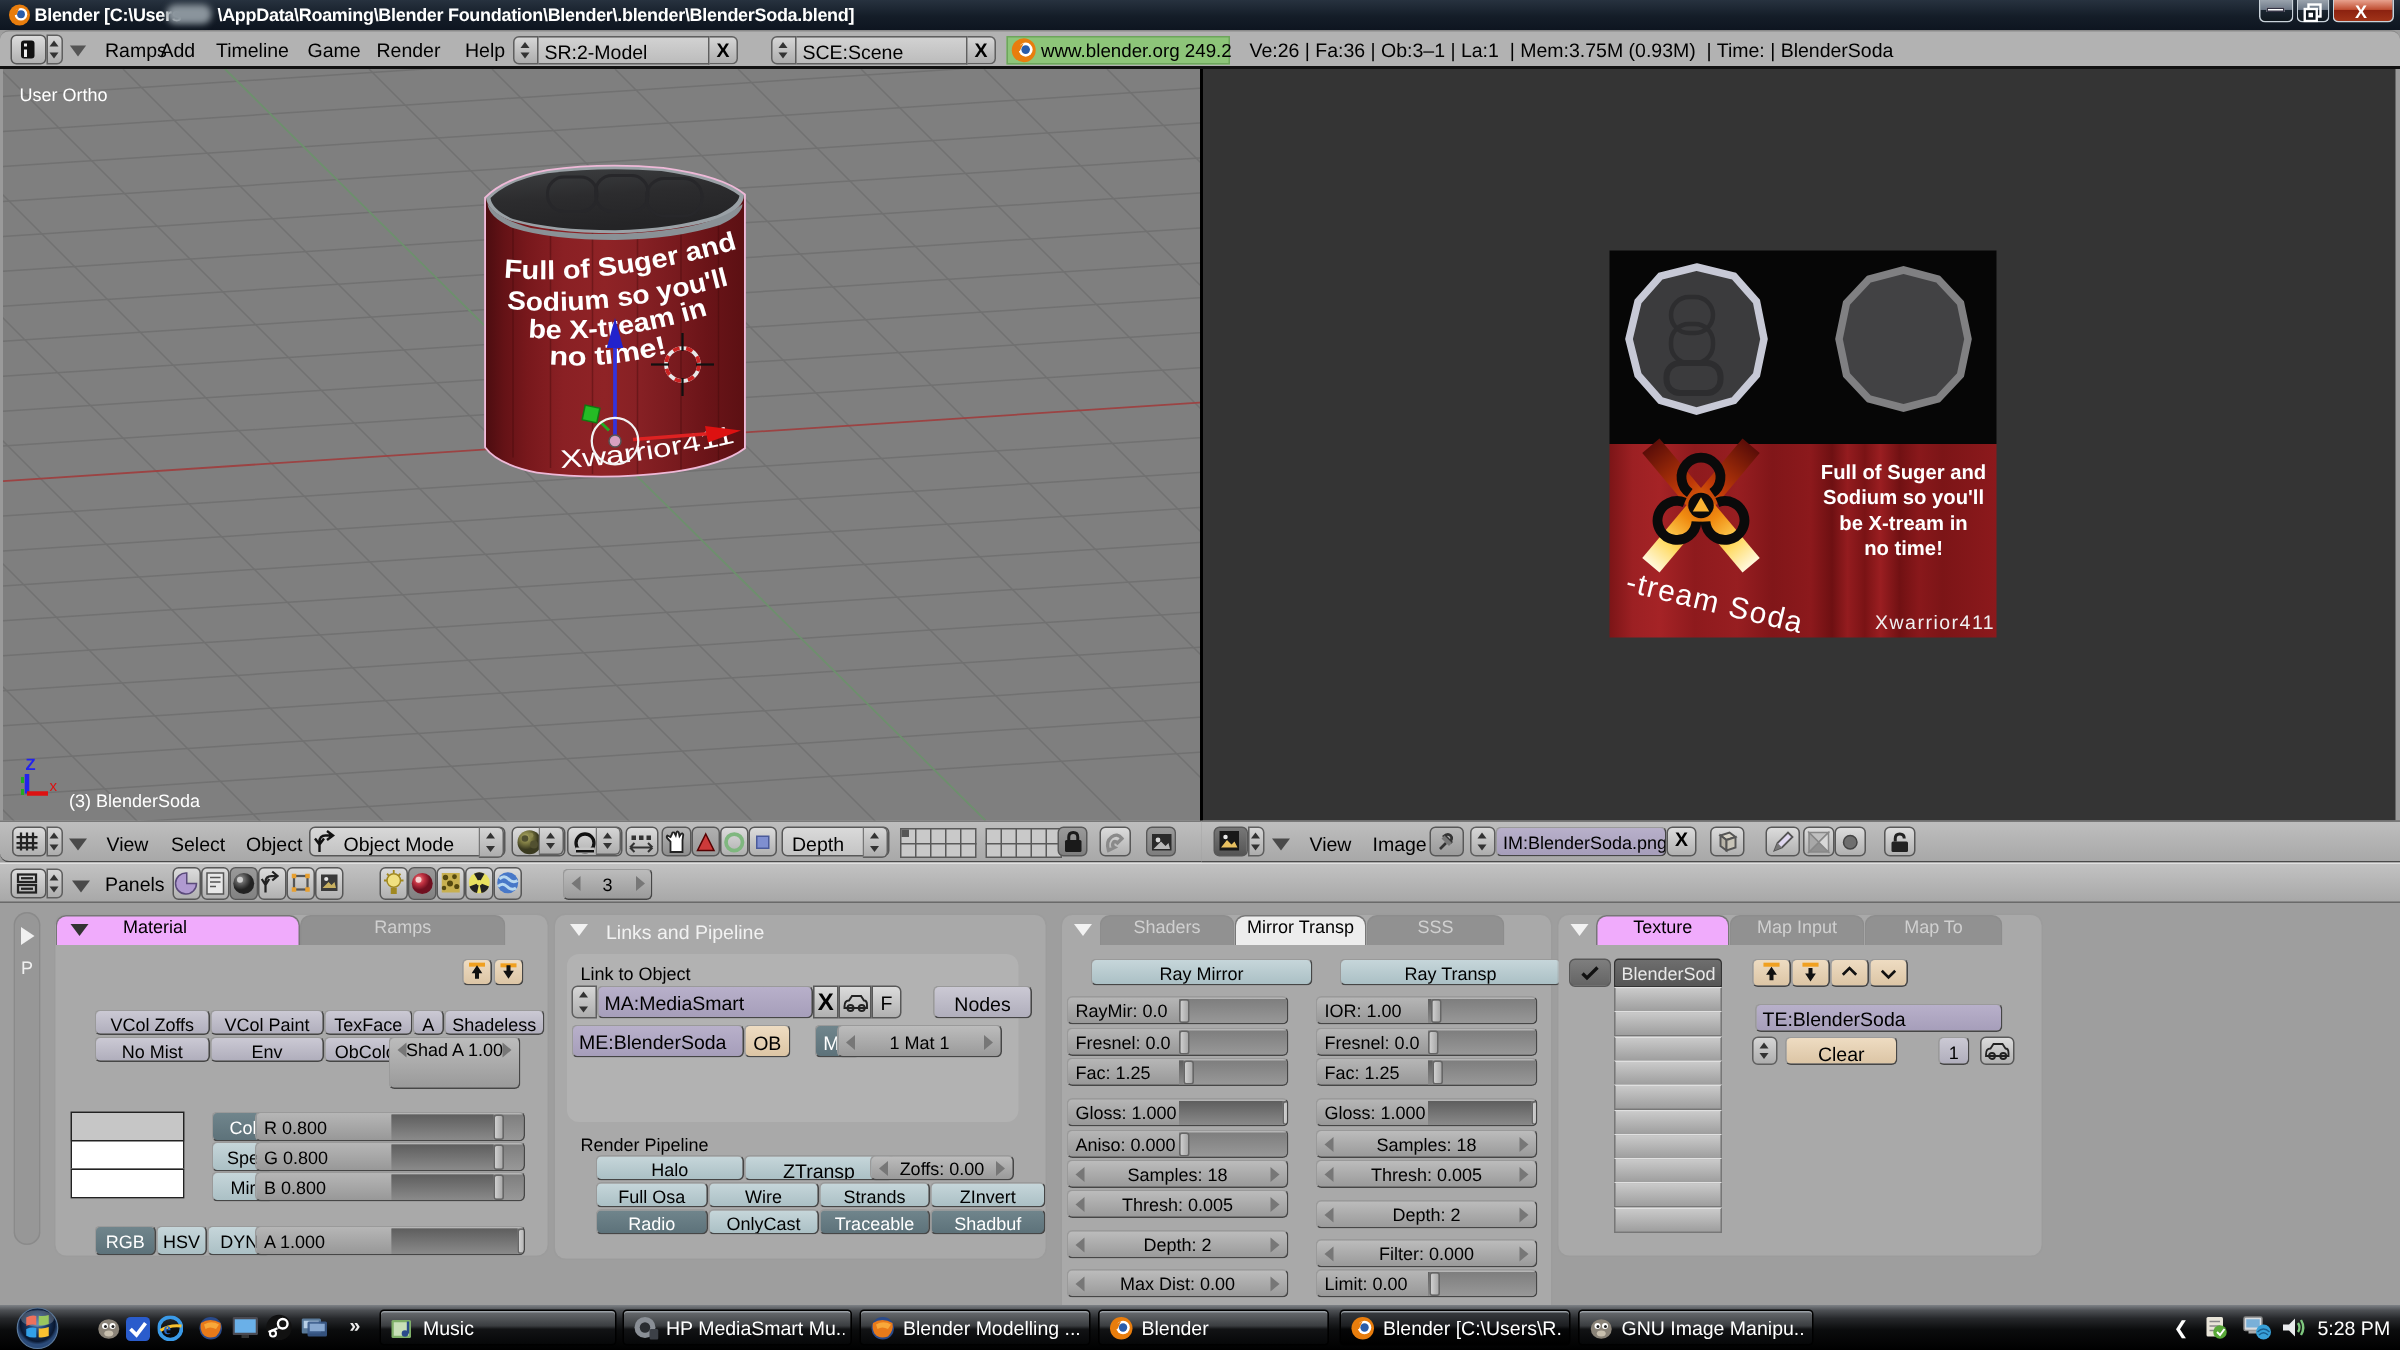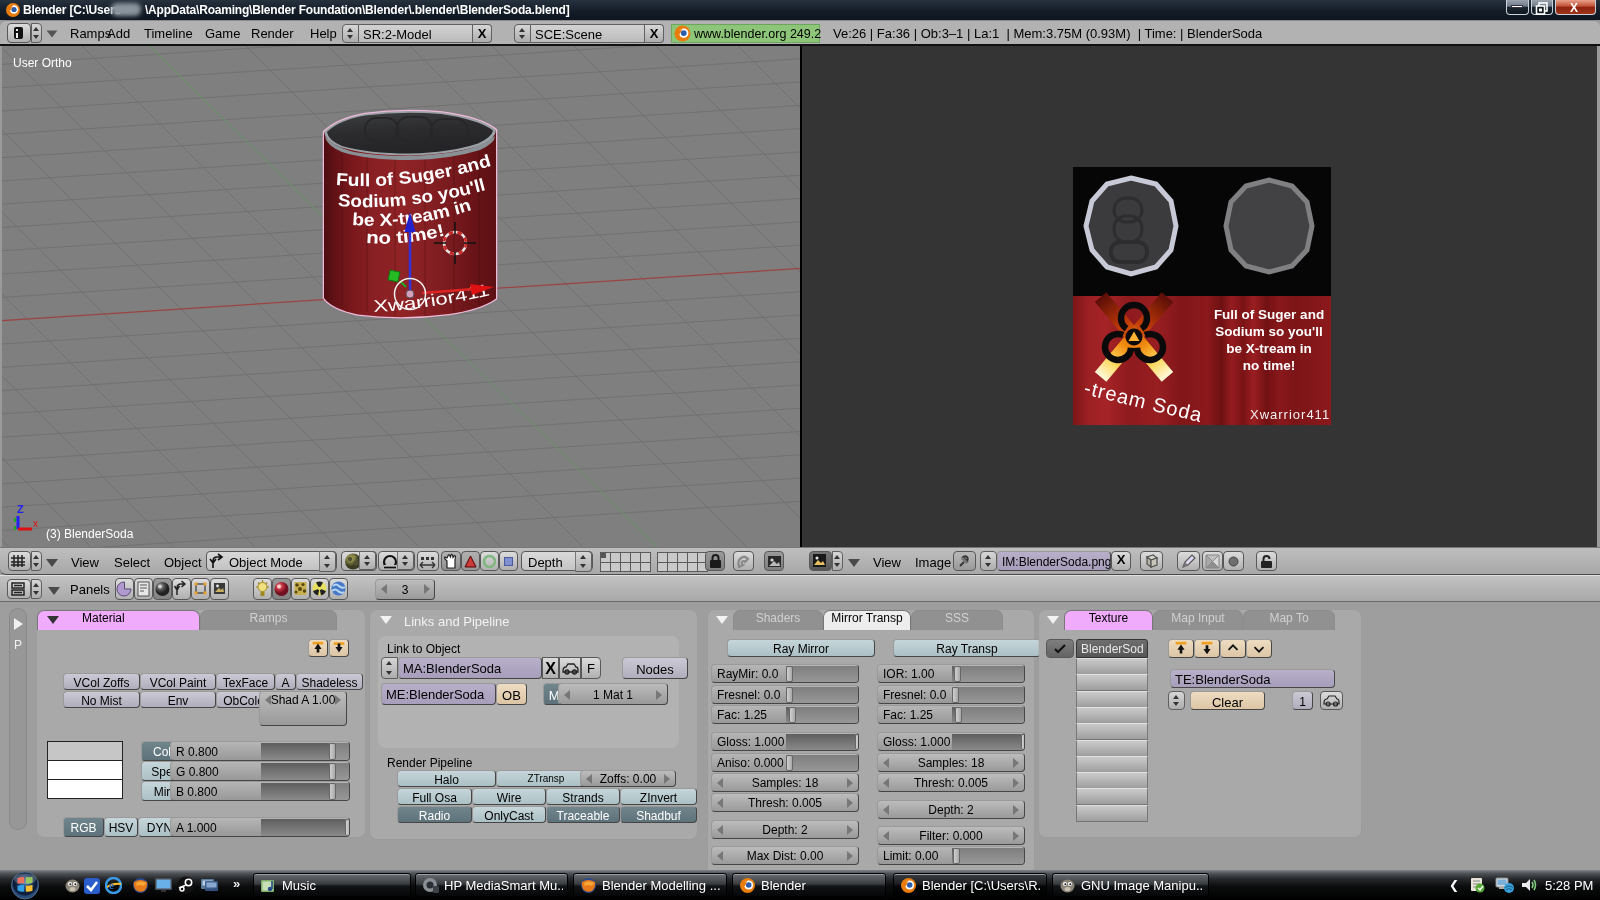--- a/index.html
+++ b/index.html
@@ -605,36 +605,36 @@
       <div class="tog bl" style="left:51px;top:207px;width:34px;height:20px;padding-top:3px;font-size:12px;">HSV</div>
       <div class="tog bl" style="left:85px;top:207px;width:43px;height:20px;padding-top:3px;font-size:12px;">DYN</div>
       <div class="sld" style="left:133px;top:207px;width:180px;height:20px;padding-top:3px;">A 1.000<div class="trough" style="left:90px;width:88px;top:1px;height:17px;"></div><div style="position:absolute;left:90px;top:1px;width:84px;height:17px;background:linear-gradient(#5e5e5e,#8a8a8a);"></div><div class="knob" style="left:174px;top:1px;height:17px;"></div></div>
     </div>
 <div class="panel" style="left:370px;top:8px;width:327px;height:229px;">
       <div class="tri" style="left:10px;top:6px;border-top-color:#f2f2f2;"></div>
       <span style="position:absolute;left:34px;top:4px;color:#f2f2f2;font-size:13px;">Links and Pipeline</span>
       <div style="position:absolute;left:8px;top:26px;width:301px;height:112px;background:#b2b2b2;border-radius:8px;"></div>
       <span style="position:absolute;left:17px;top:32px;font-size:12px;">Link to Object</span>
       <div class="spin" style="position:absolute;left:11px;top:47px;height:22px;border-radius:4px 0 0 4px;"></div>
-      <div class="fld" style="left:28px;top:47px;width:144px;height:22px;padding-top:3px;font-size:13px;">MA:BlenderSoda</div>
+      <div class="fld" style="left:28px;top:47px;width:144px;height:22px;padding-top:3px;font-size:13px;">MA:MediaSmart</div>
       <div class="ibtn" style="left:172px;top:47px;width:17px;height:22px;border-radius:0;font-weight:bold;text-align:center;padding-top:2px;">X</div>
       <div class="ibtn" style="left:189px;top:47px;width:22px;height:22px;border-radius:0;"><svg width="20" height="20">
           <path d="M3,13 Q3,9 6,9 L8,6 L14,6 L16,9 Q18,9 18,12 L18,14 L3,14 Z" fill="none" stroke="#222" stroke-width="1.3"></path>
           <circle cx="7" cy="14" r="2" fill="none" stroke="#222" stroke-width="1.3"></circle>
           <circle cx="14.5" cy="14" r="2" fill="none" stroke="#222" stroke-width="1.3"></circle>
         </svg></div>
       <div class="ibtn" style="left:211px;top:47px;width:20px;height:22px;border-radius:0 4px 4px 0;text-align:center;padding-top:3px;font-size:13px;">F</div>
       <div class="tog " style="left:236px;top:47px;width:66px;height:22px;padding-top:4px;font-size:13px;">Nodes</div>
       <div class="fld" style="left:11px;top:73px;width:115px;height:22px;padding-top:3px;font-size:13px;">ME:BlenderSoda</div>
       <div class="tanb" style="left:126px;top:73px;width:31px;height:22px;padding-top:4px;font-size:13px;">OB</div>
       <div class="tog on" style="left:157px;top:73px;width:31px;height:22px;padding-top:4px;font-size:13px;">ME</div>
       <div class="num" style="left:188px;top:73px;width:110px;height:22px;padding-top:4px;">1 Mat 1<div class="arr arl" style="left:5px;top:6px;"></div><div class="arr arr2" style="right:5px;top:6px;"></div></div>
       <span style="position:absolute;left:17px;top:146px;font-size:12px;">Render Pipeline</span>
       <div class="tog bl" style="left:11px;top:160px;width:99px;height:17px;padding-top:2px;font-size:12px;">Halo</div>
-      <div class="tog bl" style="left:110px;top:160px;width:100px;height:17px;padding-top:2px;font-size:10px;">ZTransp</div>
+      <div class="tog bl" style="left:110px;top:160px;width:100px;height:17px;padding-top:2px;font-size:13px;">ZTransp</div>
       <div class="num" style="left:210px;top:160px;width:96px;height:17px;padding-top:1px;">Zoffs: 0.00<div class="arr arl" style="left:5px;top:3px;"></div><div class="arr arr2" style="right:5px;top:3px;"></div></div>
       <div class="tog bl" style="left:11px;top:178px;width:75px;height:17px;padding-top:2px;font-size:12px;">Full Osa</div>
       <div class="tog bl" style="left:86px;top:178px;width:74px;height:17px;padding-top:2px;font-size:12px;">Wire</div>
       <div class="tog bl" style="left:160px;top:178px;width:74px;height:17px;padding-top:2px;font-size:12px;">Strands</div>
       <div class="tog bl" style="left:234px;top:178px;width:77px;height:17px;padding-top:2px;font-size:12px;">ZInvert</div>
       <div class="tog on" style="left:11px;top:196px;width:75px;height:17px;padding-top:2px;font-size:12px;">Radio</div>
       <div class="tog bl" style="left:86px;top:196px;width:74px;height:17px;padding-top:2px;font-size:12px;">OnlyCast</div>
       <div class="tog on" style="left:160px;top:196px;width:74px;height:17px;padding-top:2px;font-size:12px;">Traceable</div>
       <div class="tog on" style="left:234px;top:196px;width:77px;height:17px;padding-top:2px;font-size:12px;">Shadbuf</div>
     </div>

